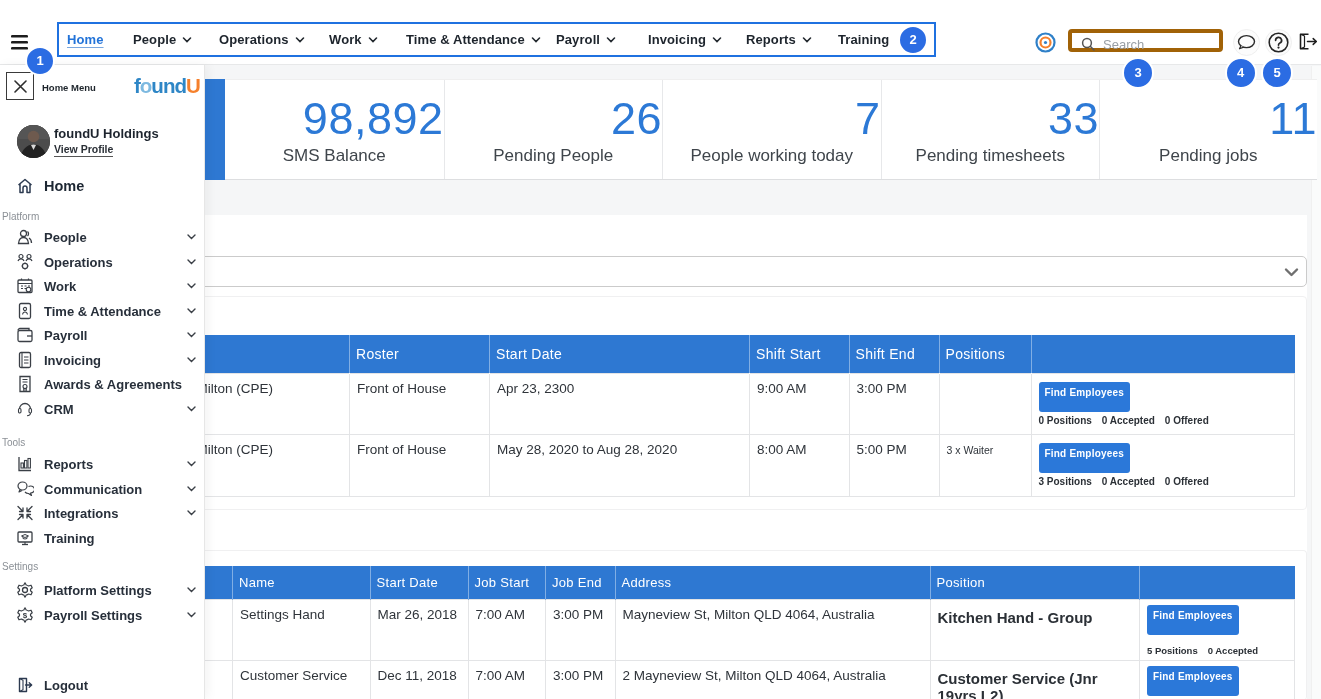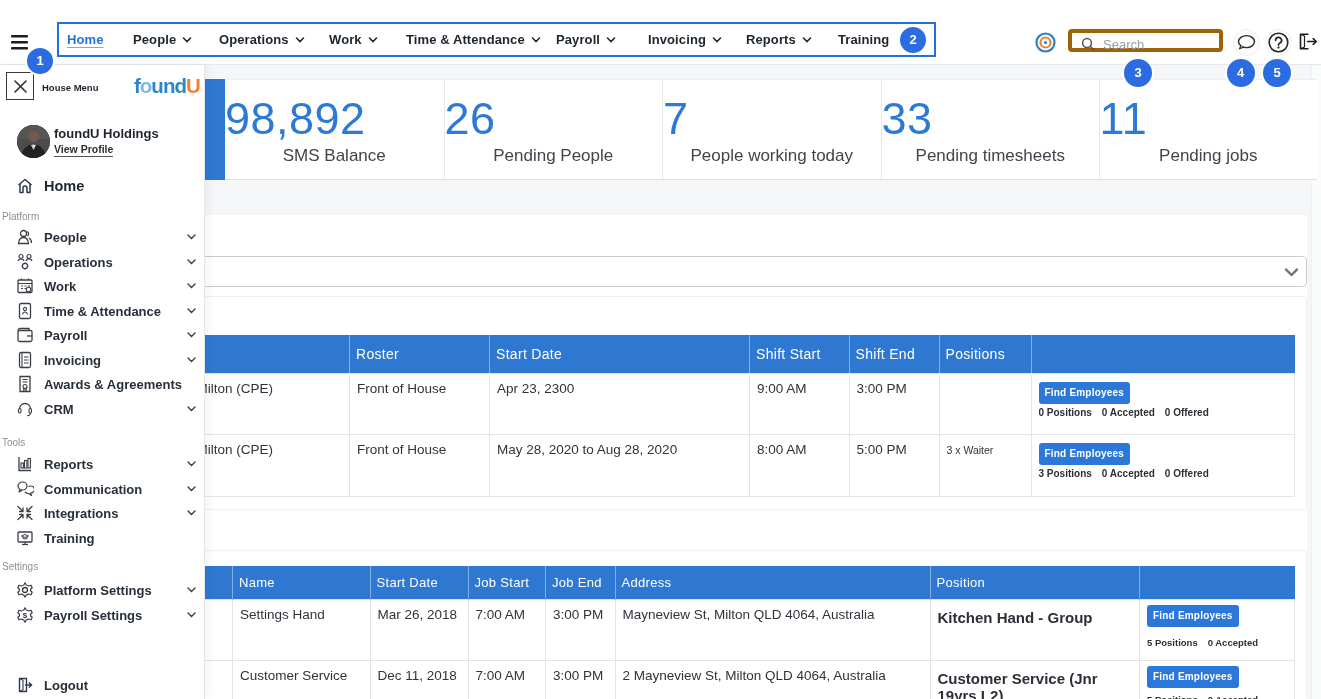--- a/index.html
+++ b/index.html
@@ -34,42 +34,42 @@
   .sitem .ico { position:absolute; left:16px; top:50%; transform:translateY(-50%); width:18px; height:18px; }
   .sitem .chev { position:absolute; left:186px; top:50%; transform:translateY(-50%); width:11px; height:11px; }
   .slabel { position:absolute; left:2px; font-size:10px; color:#8b9096; }
 
   
   #stats { position:absolute; left:0; top:79px; width:1317px; height:101px;
     background:#fff; border-top:1px solid #efefef; border-bottom:1px solid #dddee0; z-index:10; }
   #stats .strip { position:absolute; left:205px; top:-1px; width:20px; height:101px; background:#2e78d2; }
   .scell { position:absolute; top:0; height:99px; width:218.5px; }
   .scell.b { border-left:1px solid #e7e8ea; }
-  .snum { position:absolute; left:0; width:100%; top:13px; text-align:left;
+  .snum { position:absolute; left:0; width:100%; top:13px; text-align:right;
     font-size:45px; color:#2c79d6; letter-spacing:0.5px; }
   .slab { position:absolute; left:0; width:100%; top:66px; text-align:center;
     font-size:17px; color:#3f454b; }
 
   
   #main { position:absolute; left:0; top:66px; width:1321px; height:633px; z-index:5; }
   #bigwhite { position:absolute; left:14px; top:149px; width:1293px; height:484px; background:#fff; }
   #selectbar { position:absolute; left:14px; top:189.5px; width:1293px; height:31px;
     background:#fff; border:1px solid #cbcbcb; border-radius:5px; }
   .panel { position:absolute; left:14px; width:1293px; background:#fff;
     border:1px solid #f0f0f1; border-radius:4px; }
 
   table { border-collapse:collapse; table-layout:fixed; }
   th { background:#2e78d2; color:#fff; font-weight:normal; text-align:left;
     padding:0 0 0 6px; font-size:14px; letter-spacing:0.3px; }
   td { border:1px solid #e3e4e6; vertical-align:top; font-size:13.5px; color:#2f343a;
     padding:7px 0 0 7px; background:#fff; }
   tr.hdr th { border-left:1px solid rgba(255,255,255,0.4); }
   tr.hdr th:first-child { border-left:none; }
   .btn { display:inline-block; background:#2b78d9; color:#fff; border-radius:3px;
-    font-size:10px; font-weight:bold; height:22px; line-height:22px; padding:0 6px; letter-spacing:0.2px; }
+    font-size:10px; font-weight:bold; height:30px; line-height:22px; padding:0 6px; letter-spacing:0.2px; }
   .pos-line { font-size:10px; font-weight:bold; color:#2b3036; white-space:nowrap; }
   .pos-line span { margin-right:10px; }
   .small-bold { font-size:15px; font-weight:bold; color:#2b3036; }
 </style>
 </head>
 <body>
 
 <div id="main">
   <div style="position:absolute;left:1311px;top:0;width:10px;height:633px;background:#fafbfb;border-left:1px solid #f0f0f0;"></div>
   <div id="bigwhite"></div>
@@ -261,21 +261,21 @@
     <path d="M16.2 7.6 L19.3 10.5 L16.2 13.4" fill="none" stroke="#1d1d1d" stroke-width="1.5" stroke-linecap="round" stroke-linejoin="round"></path>
   </svg>
 </div>
 
 <div id="sidebar">
   <div style="position:absolute;left:6px;top:7px;width:28px;height:28px;border:1.3px solid #3a3a3a;background:#fff;">
     <svg style="position:absolute;left:6.5px;top:6.5px" width="13" height="13" viewBox="0 0 13 13">
       <path d="M1 1 L12 12 M12 1 L1 12" stroke="#2e2e2e" stroke-width="1.6" stroke-linecap="round"></path>
     </svg>
   </div>
-  <div style="position:absolute;left:42px;top:17px;font-size:9.5px;font-weight:bold;color:#1d242b;">House Menu</div>
+  <div style="position:absolute;left:42px;top:17px;font-size:9.5px;font-weight:bold;color:#1d242b;">Home Menu</div>
   <div style="position:absolute;left:134px;top:9px;font-size:20.5px;font-weight:bold;letter-spacing:-1px;color:#2e86c6;">f<span style="color:#7db9e0">o</span>und<span style="color:#f5802c">U</span></div>
 
   <div style="position:absolute;left:17px;top:60px;width:33px;height:33px;border-radius:50%;overflow:hidden;background:#3c3c3c;">
     <svg width="33" height="33" viewBox="0 0 33 33">
       <rect width="33" height="33" fill="#4c4c4c"></rect>
       <rect width="33" height="14" fill="#555"></rect>
       <circle cx="16.5" cy="11.5" r="5.8" fill="#6e5a4e"></circle>
       <path d="M3 33 Q6.5 19.5 16.5 19.5 Q26.5 19.5 30 33 Z" fill="#222"></path>
       <path d="M14 20 L16.5 25 L19 20 L16.5 19.5 Z" fill="#d8d8d8"></path>
     </svg>

